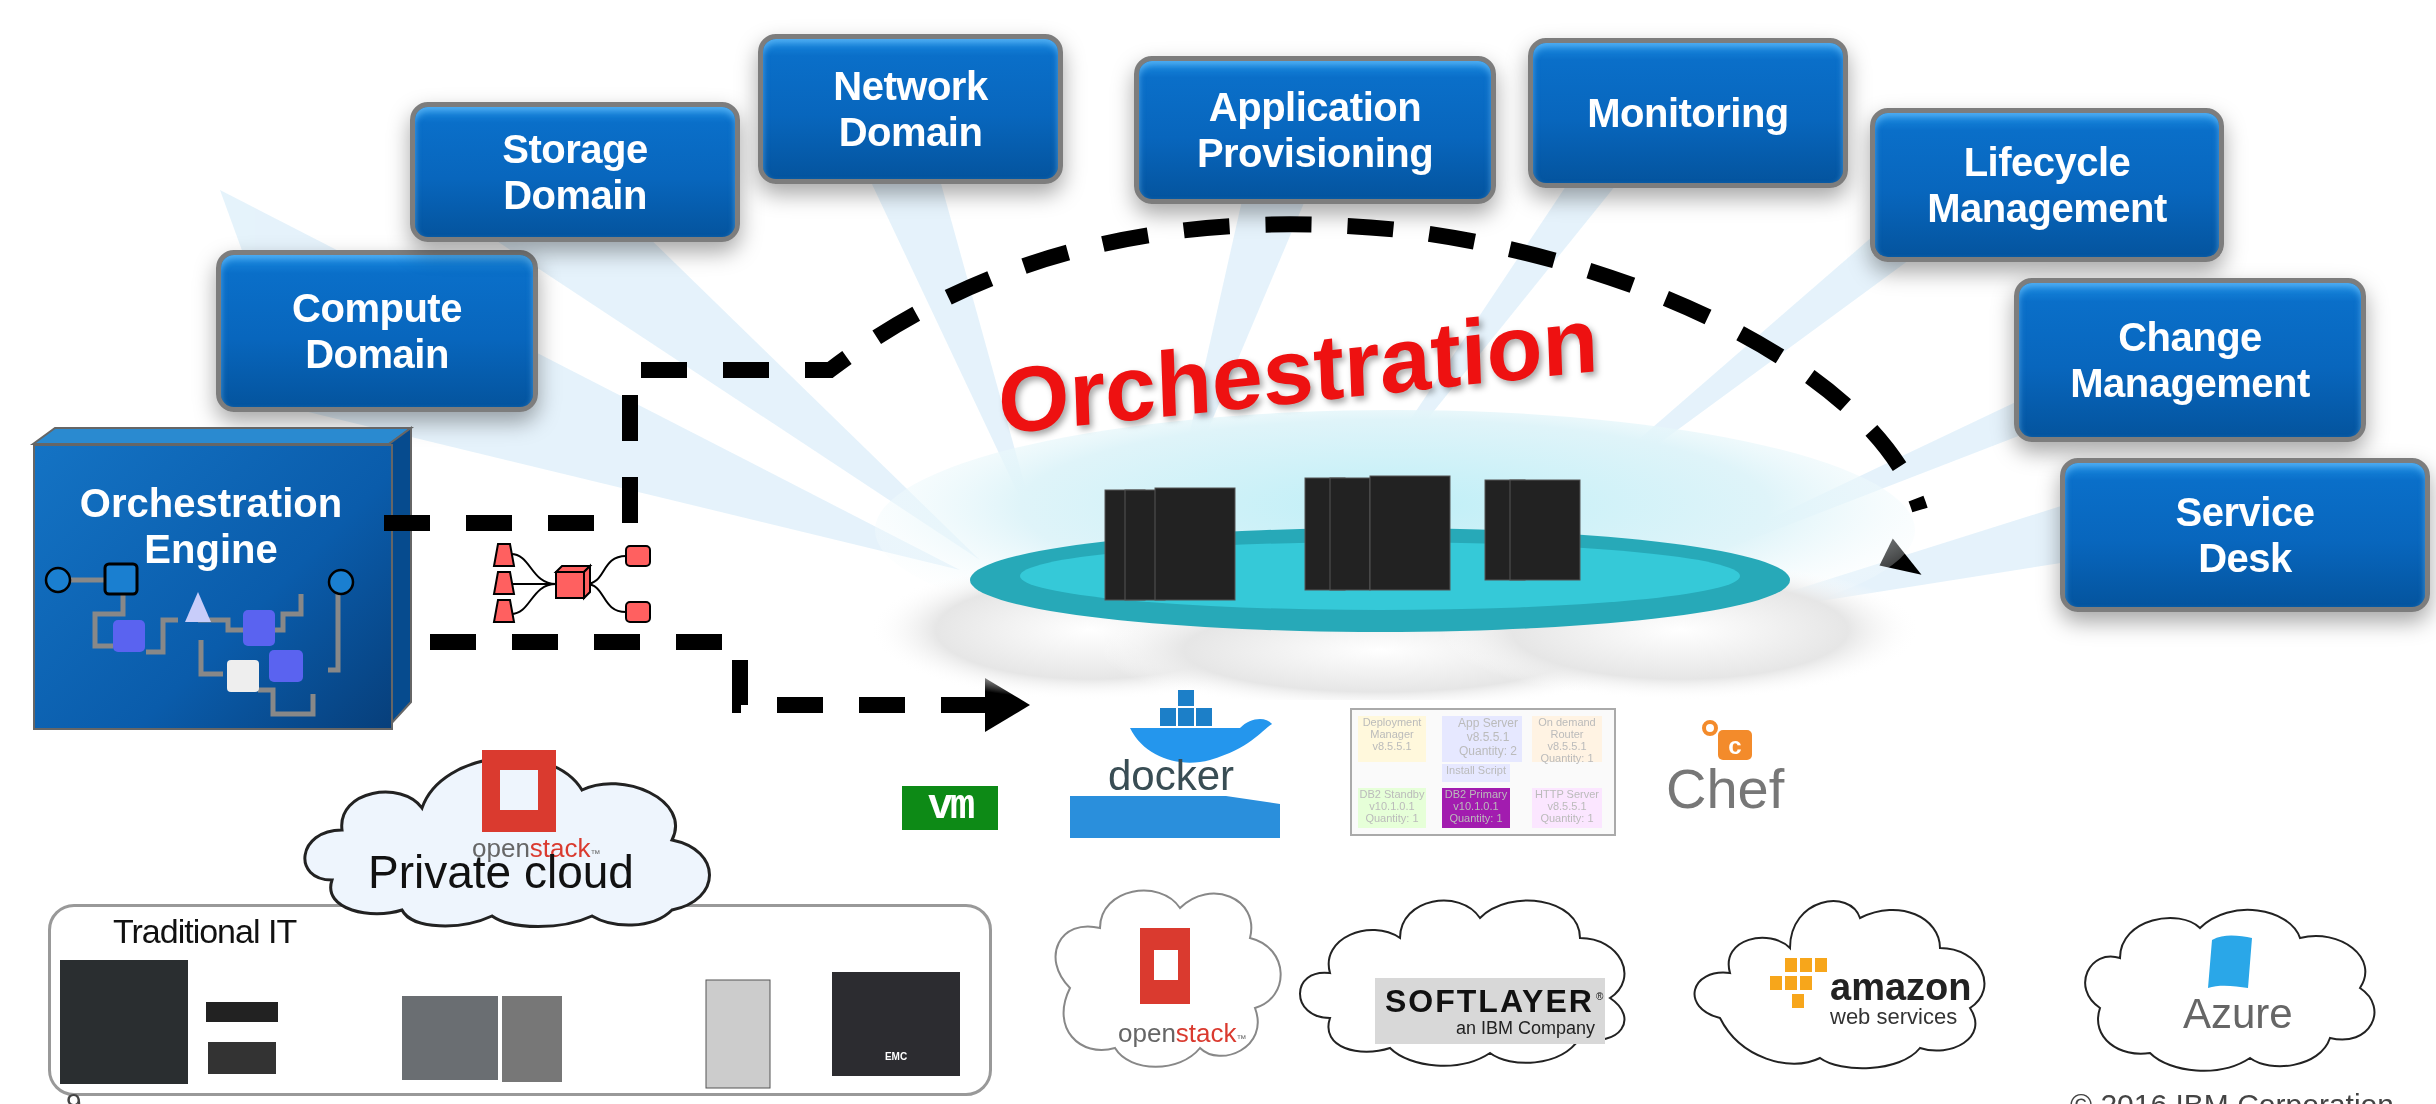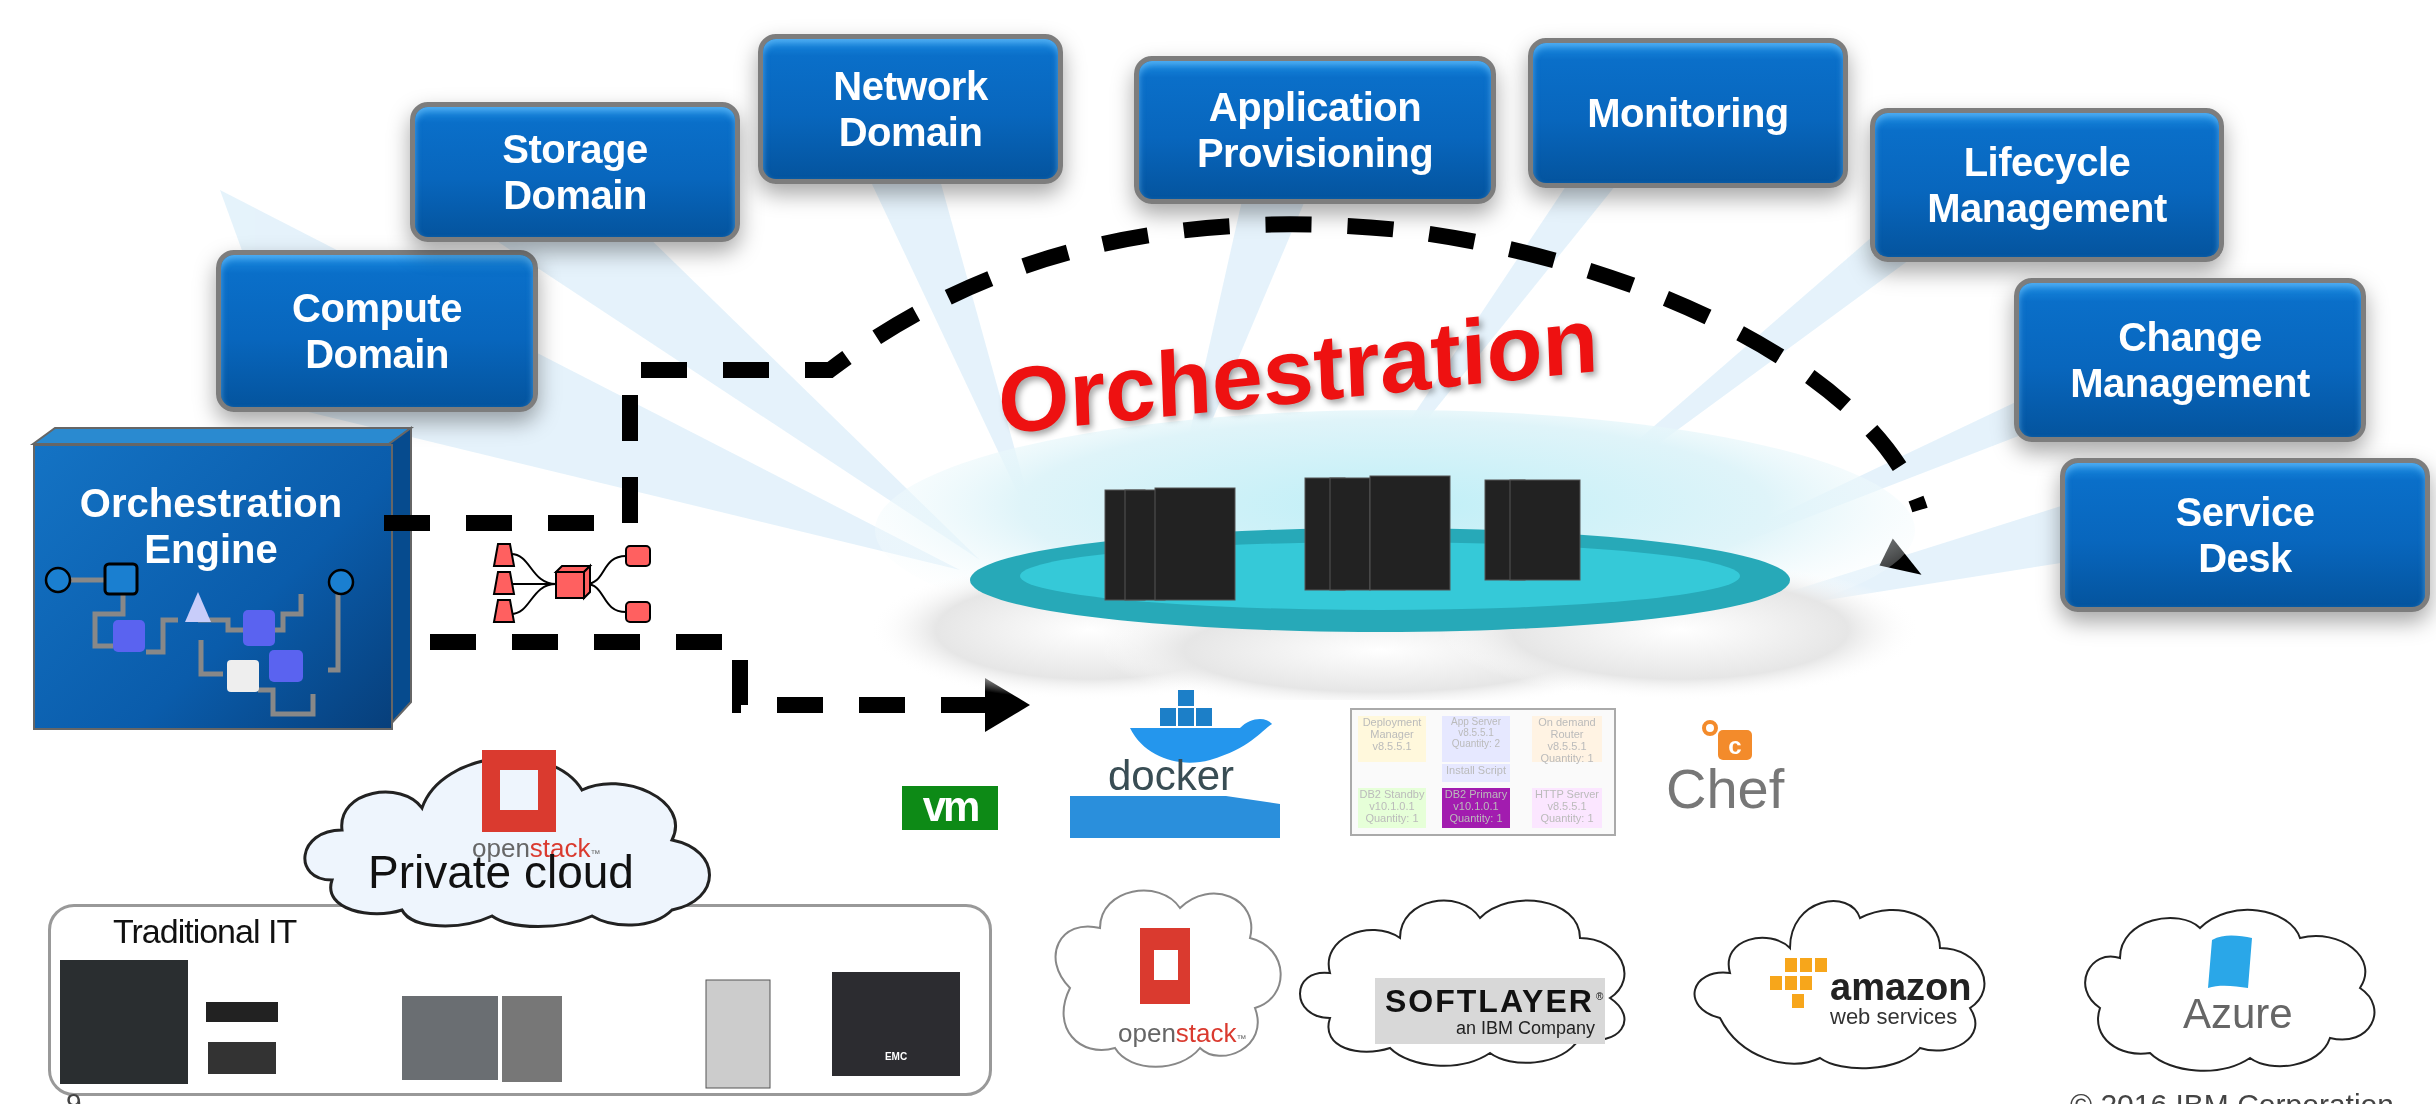--- a/index.html
+++ b/index.html
@@ -139,21 +139,21 @@
       <rect x="485" y="98" width="40" height="112"></rect>
         <rect x="510" y="98" width="40" height="112"></rect>
         <rect x="550" y="96" width="80" height="114"></rect>
       <rect x="665" y="100" width="40" height="100"></rect>
         <rect x="690" y="100" width="70" height="100"></rect>
     </g>
   </g>
 </svg>
 <div class="orch-title">Orchestration</div>
 
-<div class="abs" style="left:902px;top:786px;width:96px;height:44px;background:#0d8a16;color:#fff;font-weight:bold;font-size:42px;line-height:42px;text-align:center;letter-spacing:-3px;">vm</div>
+<div class="abs" style="left:902px;top:786px;width:96px;height:44px;background:#0d8a16;color:#fff;font-weight:bold;font-size:42px;line-height:42px;text-align:center;letter-spacing:-3px;font-family:Liberation Mono, monospace;">vm</div>
 
 <svg class="abs" style="left:1060px;top:688px;" width="230" height="150">
   <path d="M70,40 H180 C190,30 205,28 212,36 C200,44 190,60 150,72 C120,80 85,70 70,40 Z" fill="#2496ed"></path>
   <g fill="#1c7fc8">
       <rect x="100" y="20" width="16" height="18"></rect>
       <rect x="118" y="20" width="16" height="18"></rect>
       <rect x="118" y="2" width="16" height="16"></rect>
       <rect x="136" y="20" width="16" height="18"></rect>
     </g>
   <text x="48" y="102" font-size="42" fill="#394d54">docker</text>
@@ -161,21 +161,21 @@
     <rect x="10" y="108" width="82" height="42"></rect>
       <rect x="78" y="108" width="88" height="42"></rect>
       <polygon points="166,108 220,116 220,150 166,150"></polygon>
   </g>
 </svg>
 
 <div class="abs" style="left:1350px;top:708px;width:262px;height:124px;border:2px solid #aaa;background:#fafafa;">
   <div class="abs" style="left:6px;top:6px;width:68px;height:46px;background:#fff8dc;font-size:11px;color:#bbb;text-align:center;white-space:pre-line;">Deployment
 Manager
 v8.5.5.1</div>
-  <div class="abs" style="left:90px;top:6px;width:68px;height:46px;background:#e6e8ff;font-size:10px;color:#bbb;text-align:center;white-space:pre-line;">App Server
+  <div class="abs" style="left:90px;top:6px;width:68px;height:46px;background:#e6e8ff;font-size:12px;color:#bbb;text-align:center;white-space:pre-line;padding-left:12px;">App Server
 v8.5.5.1
 Quantity: 2</div>
   <div class="abs" style="left:180px;top:6px;width:70px;height:46px;background:#fff3e3;font-size:11px;color:#bbb;text-align:center;white-space:pre-line;">On demand
 Router
 v8.5.5.1
 Quantity: 1</div>
   <div class="abs" style="left:90px;top:54px;width:68px;height:18px;background:#e6e8ff;font-size:11px;color:#bbb;text-align:center;">Install Script</div>
   <div class="abs" style="left:6px;top:78px;width:68px;height:40px;background:#e6ffd8;font-size:11px;color:#bbb;text-align:center;white-space:pre-line;">DB2 Standby
 v10.1.0.1
 Quantity: 1</div>

